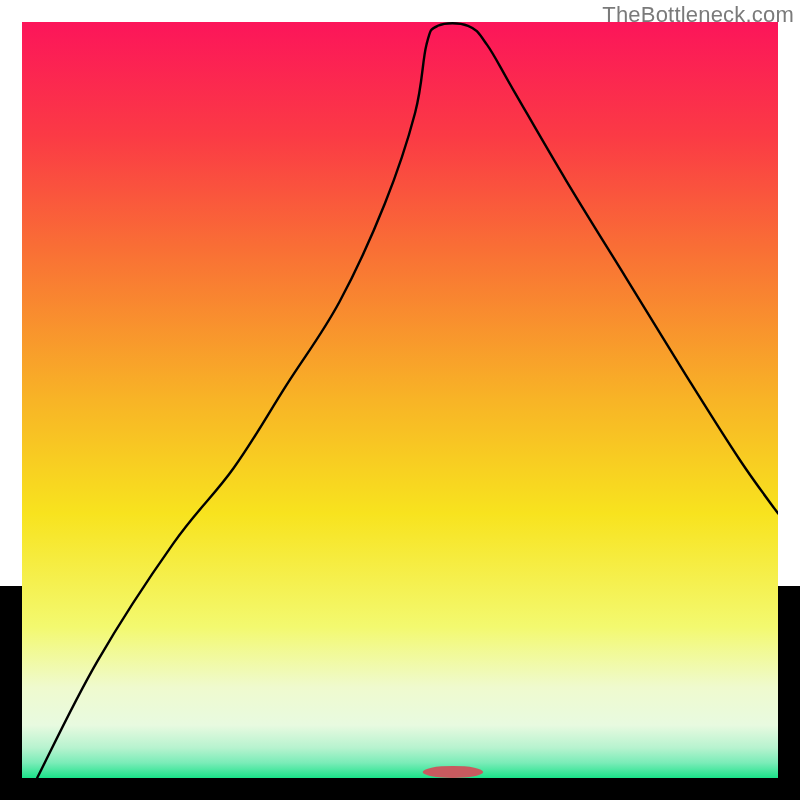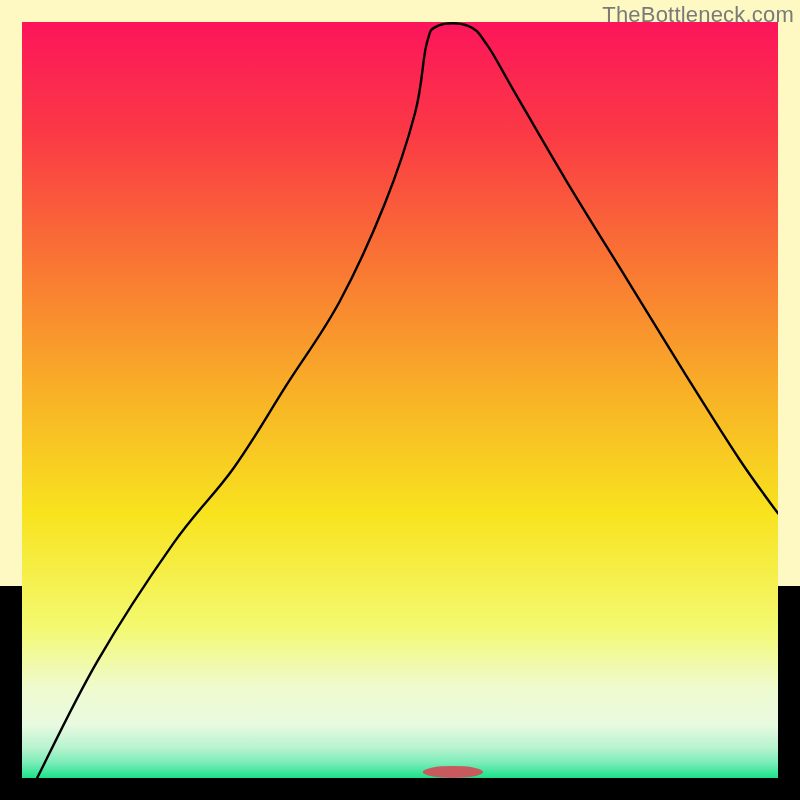--- a/index.html
+++ b/index.html
@@ -7,21 +7,21 @@
     padding: 0;
     width: 800px;
     height: 800px;
     background: #000;
     overflow: hidden;
   }
   .frame {
     position: relative;
     width: 800px;
     height: 586px;
-    background: #fef9c3;
+    background: #ffffff;
   }
   .plot {
     position: absolute;
     left: 22px;
     top: 22px;
     width: 756px;
     height: 756px;
   }
   .watermark {
     position: absolute;

